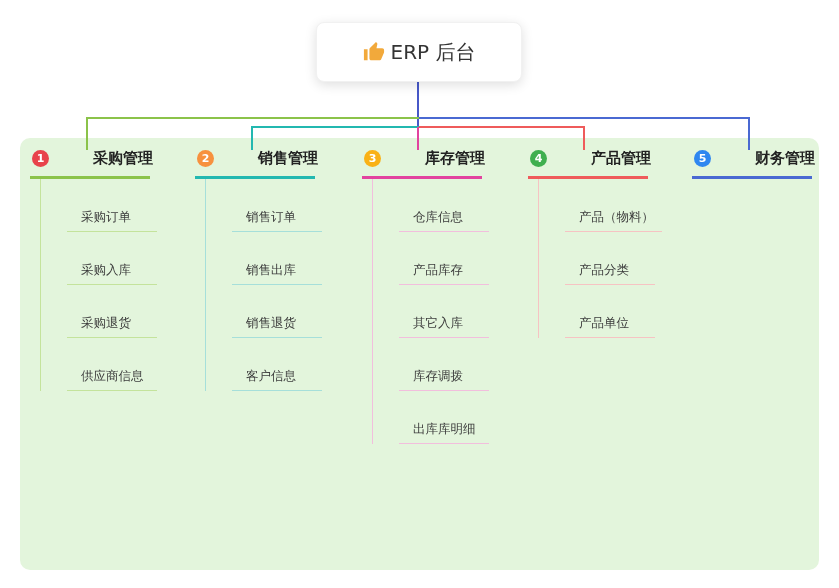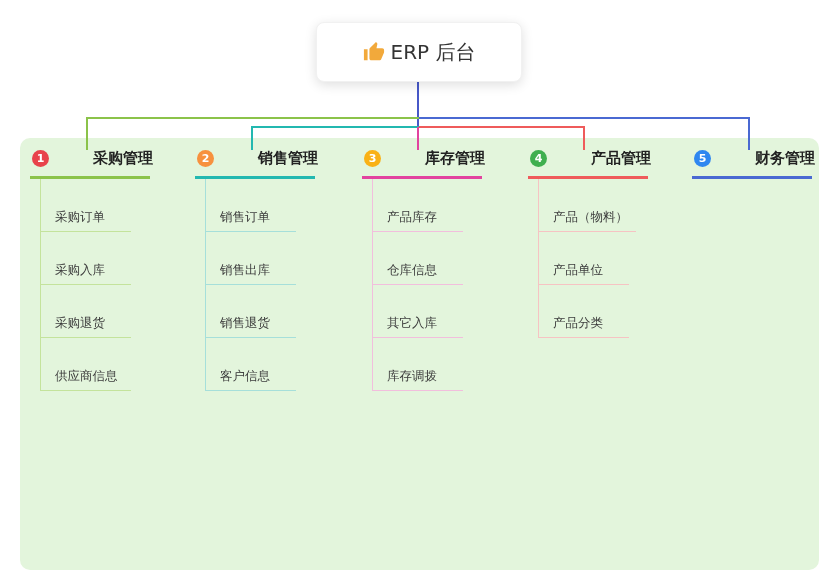--- a/index.html
+++ b/index.html
@@ -56,21 +56,21 @@
   .badge {
     width:17px; height:17px; border-radius:50%; flex:0 0 17px;
     background:var(--badge,#999); color:#fff;
     font-size:11px; font-weight:bold; line-height:1;
     display:inline-flex; align-items:center; justify-content:center;
   }
   .btitle { font-size:15px; font-weight:bold; color:#222; white-space:nowrap; line-height:21px;margin-left:36px; }
 
   .children {
     margin-left:10px; border-left:1.5px solid var(--child-line,#ccc);
-    display:flex; flex-direction:column; align-items:flex-start;
+    display:flex; flex-direction:column; align-items:flex-start;padding-left:26px;
   }
   .child {
     border-bottom:1.5px solid var(--child-line,#ccc);
     min-width:90px; padding:30px 8px 6px 14px;
     font-size:12.5px; line-height:16px; color:#3c3c3c; white-space:nowrap;
     cursor:pointer;
   }
 </style>
 </head>
 <body>
@@ -124,36 +124,37 @@
       <div class="child">客户信息</div>
     </div>
   </section>
 
   <section class="branch b3" style="--badge: #f9b115; --line: #e2439f; --child-line: #f2bedd; left: 362px; top: 146px;">
     <div class="branch-header">
       <span class="badge">3</span>
       <span class="btitle">库存管理</span>
     </div>
     <div class="children">
+      <div class="child">仓库信息</div>
       <div class="child">产品库存</div>
-      <div class="child">仓库信息</div>
       <div class="child">其它入库</div>
       <div class="child">库存调拨</div>
+      <div class="child">出库库明细</div>
     </div>
   </section>
 
   <section class="branch b4" style="--badge: #3faf4f; --line: #ef5b5b; --child-line: #f6c3c3; left: 528px; top: 146px;">
     <div class="branch-header">
       <span class="badge">4</span>
       <span class="btitle">产品管理</span>
     </div>
     <div class="children">
       <div class="child">产品（物料）</div>
+      <div class="child">产品分类</div>
       <div class="child">产品单位</div>
-      <div class="child">产品分类</div>
     </div>
   </section>
 
   <section class="branch b5" style="--badge: #2f87f0; --line: #4a69d2; --child-line: #bfcaee; left: 692px; top: 146px;">
     <div class="branch-header">
       <span class="badge">5</span>
       <span class="btitle">财务管理</span>
     </div>
   </section>
 

